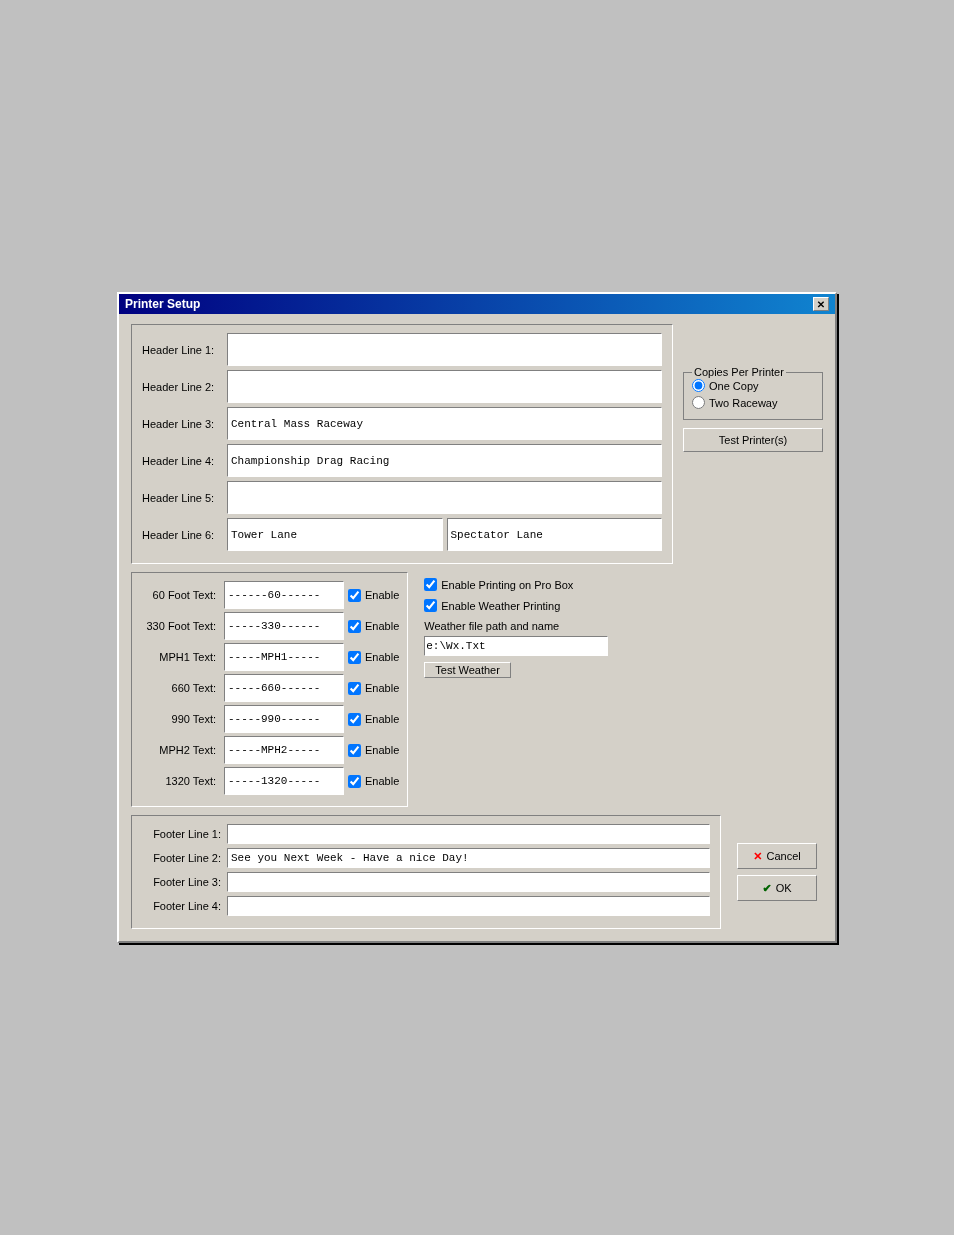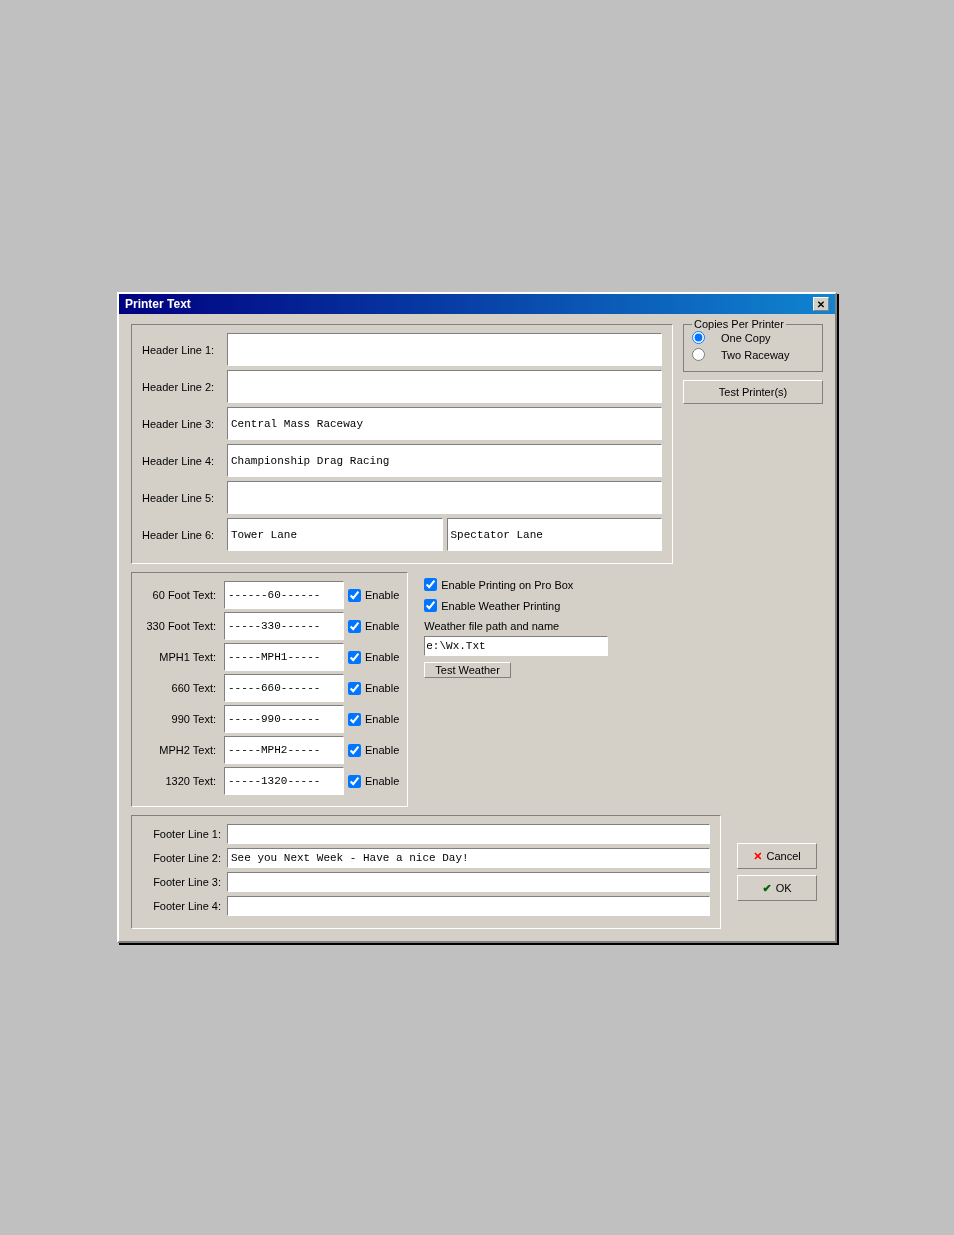--- a/index.html
+++ b/index.html
@@ -86,40 +86,41 @@
     .header-line6 {
       display: flex;
       gap: 2px;
     }
     .header-line6 .field-input {
       flex: 1;
     }
     
     .copies-box {
       width: 140px;
+      margin-top: 48px;
     }
     .copies-group {
       border: 1px solid #808080;
       padding: 6px 8px;
       position: relative;
       margin-bottom: 8px;
     }
     .copies-legend {
       position: absolute;
       top: -7px;
       left: 8px;
       background: #d4d0c8;
       padding: 0 2px;
       font-size: 11px;
     }
     .radio-row {
       display: flex;
       align-items: center;
       margin-bottom: 4px;
-      gap: 16px;
+      gap: 4px;
     }
     .radio-row input[type="radio"] {
       margin: 0;
     }
     .test-printer-btn {
       width: 100%;
       height: 24px;
       background: #d4d0c8;
       border: 1px solid;
       border-color: #ffffff #808080 #808080 #ffffff;
@@ -278,21 +279,21 @@
     }
     .x-icon { color: red; font-weight: bold; }
     .check-icon { color: #006400; font-weight: bold; }
   </style>
 </head>
 <body>
 
 <div class="dialog">
 
   <div class="title-bar">
-    <span>Printer Text</span>
+    <span>Printer Setup</span>
     <div class="title-bar-close">✕</div>
   </div>
 
   <div class="dialog-body">
 
     <div class="header-section">
 
       <div class="section" style="flex:1; padding:8px 10px;">
 
         <div class="field-row">

